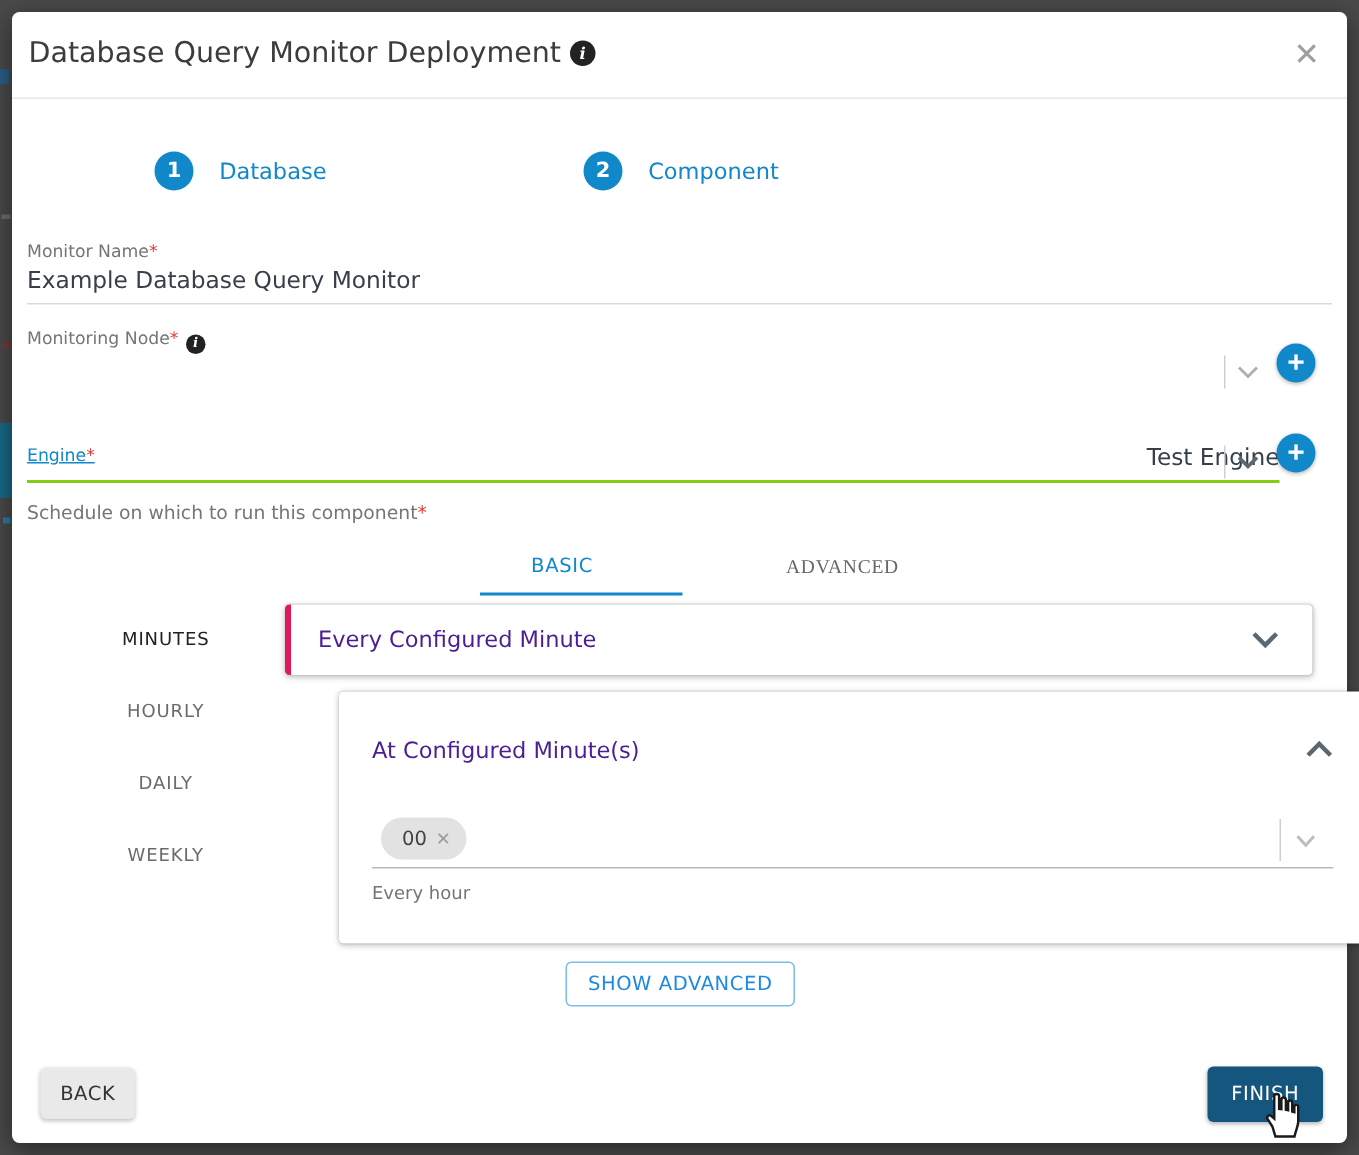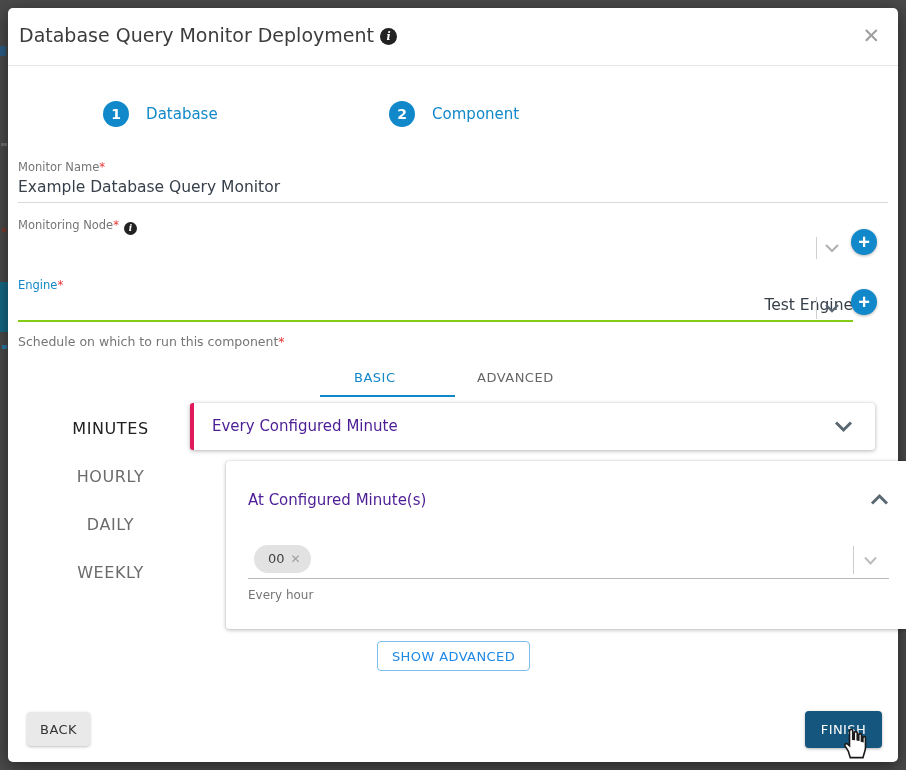--- a/index.html
+++ b/index.html
@@ -46,21 +46,21 @@
 
   .sched-label { position:absolute; left:10px; top:326px; font-size:12.5px; color:#757575; }
   .sched-label .req { color:#e53935; }
 
   
   .tab { position:absolute; top:362px; font-size:13px; letter-spacing:.5px; color:#666; cursor:pointer; }
   .tab.active { color:#1088c9; }
   .tab-underline { position:absolute; left:312px; top:387px; width:135px; height:2px; background:#1088c9; }
 
   
-  .freq { position:absolute; left:30px; width:145px; text-align:center; font-size:16px; letter-spacing:.6px;
+  .freq { position:absolute; left:30px; width:145px; text-align:center; font-size:12px; letter-spacing:.6px;
           color:#6b6b6b; cursor:pointer; }
   .freq.active { color:#212121; }
 
   
   .card { position:absolute; left:182px; width:685px; background:#fff; border-radius:3px;
           box-shadow:0 1px 4px rgba(0,0,0,.28), 0 0 1px rgba(0,0,0,.2); }
   .card1 { top:395px; height:47px; }
   .card2 { top:453px; height:168px;margin-left:36px; }
   .pink-bar { position:absolute; left:0; top:0; width:4px; height:100%; background:#e0195d; border-radius:3px 0 0 3px; }
   .card-title { position:absolute; left:22px; font-size:15px; color:#4c1d95; }
@@ -112,32 +112,32 @@
   <div class="f-label" style="top:152px;"><span>Monitor Name</span><span class="req">*</span></div>
   <input class="f-input" style="top: 168px;" value="Example Database Query Monitor">
 
   <div class="f-label" style="top:210px;"><span>Monitoring Node</span><span class="req">*</span><span class="mini-info">i</span></div>
   <div class="vdiv" style="left:808px;top:229px;height:22px;"></div>
   <svg class="chev" style="left:816px;top:234px;" width="16" height="12" viewBox="0 0 16 12">
       <polyline points="2,3 8,9 14,3" fill="none" stroke="#b0b0b0" stroke-width="2"></polyline>
     </svg>
   <button class="plus-btn" style="left:843px;top:221px;">+</button>
 
-  <div class="f-label blue" style="top:270px;"><span>Engine</span><span class="req">*</span></div>
+  <div class="f-label blue" style="top:288px;text-decoration:underline;"><span>Engine</span><span class="req">*</span></div>
   <input class="f-input short blueline" style="top: 286px;" value="Test Engine">
   <div class="vdiv" style="left:808px;top:289px;height:22px;"></div>
   <svg class="chev" style="left:816px;top:294px;" width="16" height="12" viewBox="0 0 16 12">
       <polyline points="2,3 8,9 14,3" fill="none" stroke="#5a6872" stroke-width="2.4"></polyline>
     </svg>
   <button class="plus-btn" style="left:843px;top:281px;">+</button>
 
   <div class="sched-label"><span>Schedule on which to run this component</span><span class="req">*</span></div>
 
   <div class="tab active" style="left:346px;">BASIC</div>
-  <div class="tab" style="left:469px;">ADVANCED</div>
+  <div class="tab" style="left:516px;font-family:Liberation Serif, serif;">ADVANCED</div>
   <div class="tab-underline"></div>
 
   <div class="freq active" style="top:411px;">MINUTES</div>
   <div class="freq" style="top:459px;">HOURLY</div>
   <div class="freq" style="top:507px;">DAILY</div>
   <div class="freq" style="top:555px;">WEEKLY</div>
 
   <div class="card card1">
     <div class="pink-bar"></div>
     <div class="card-title">Every Configured Minute</div>

